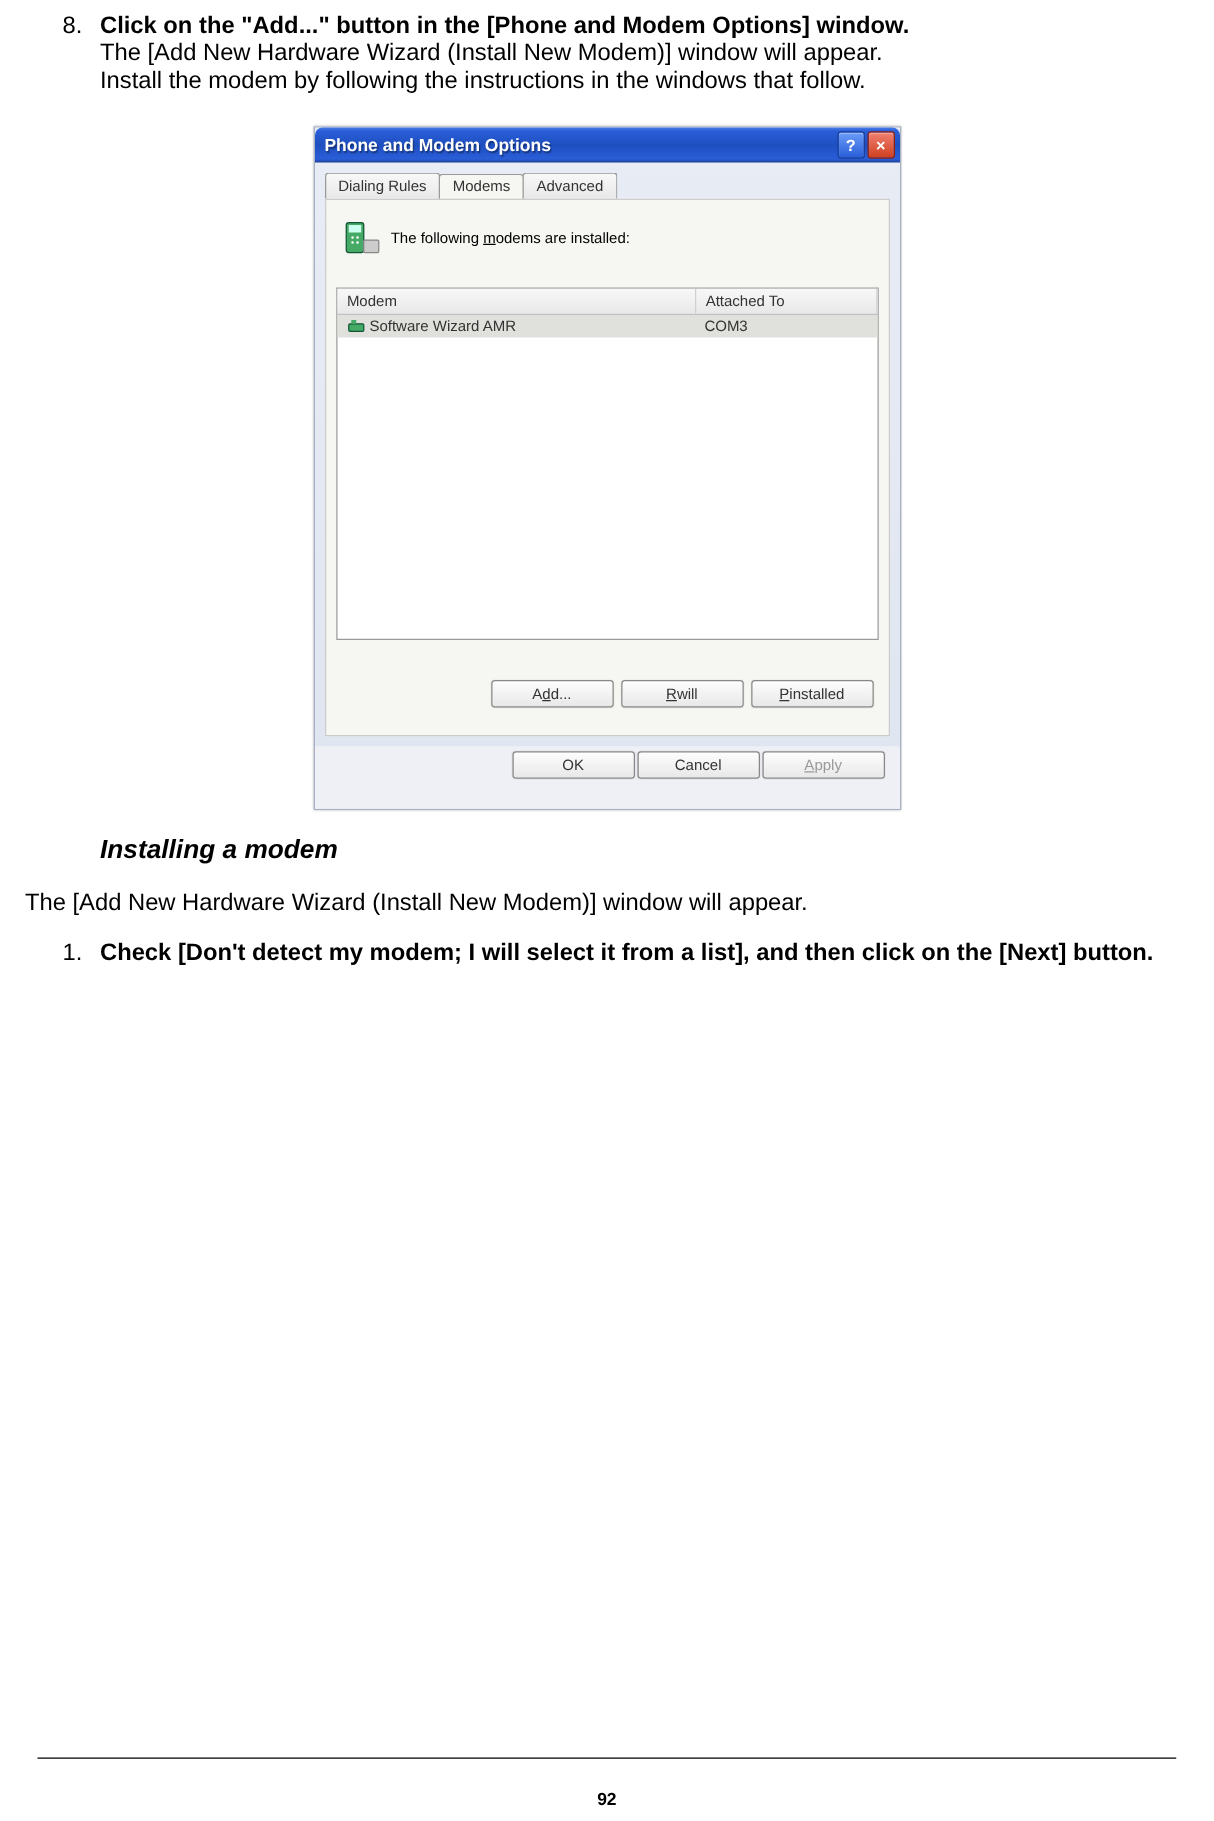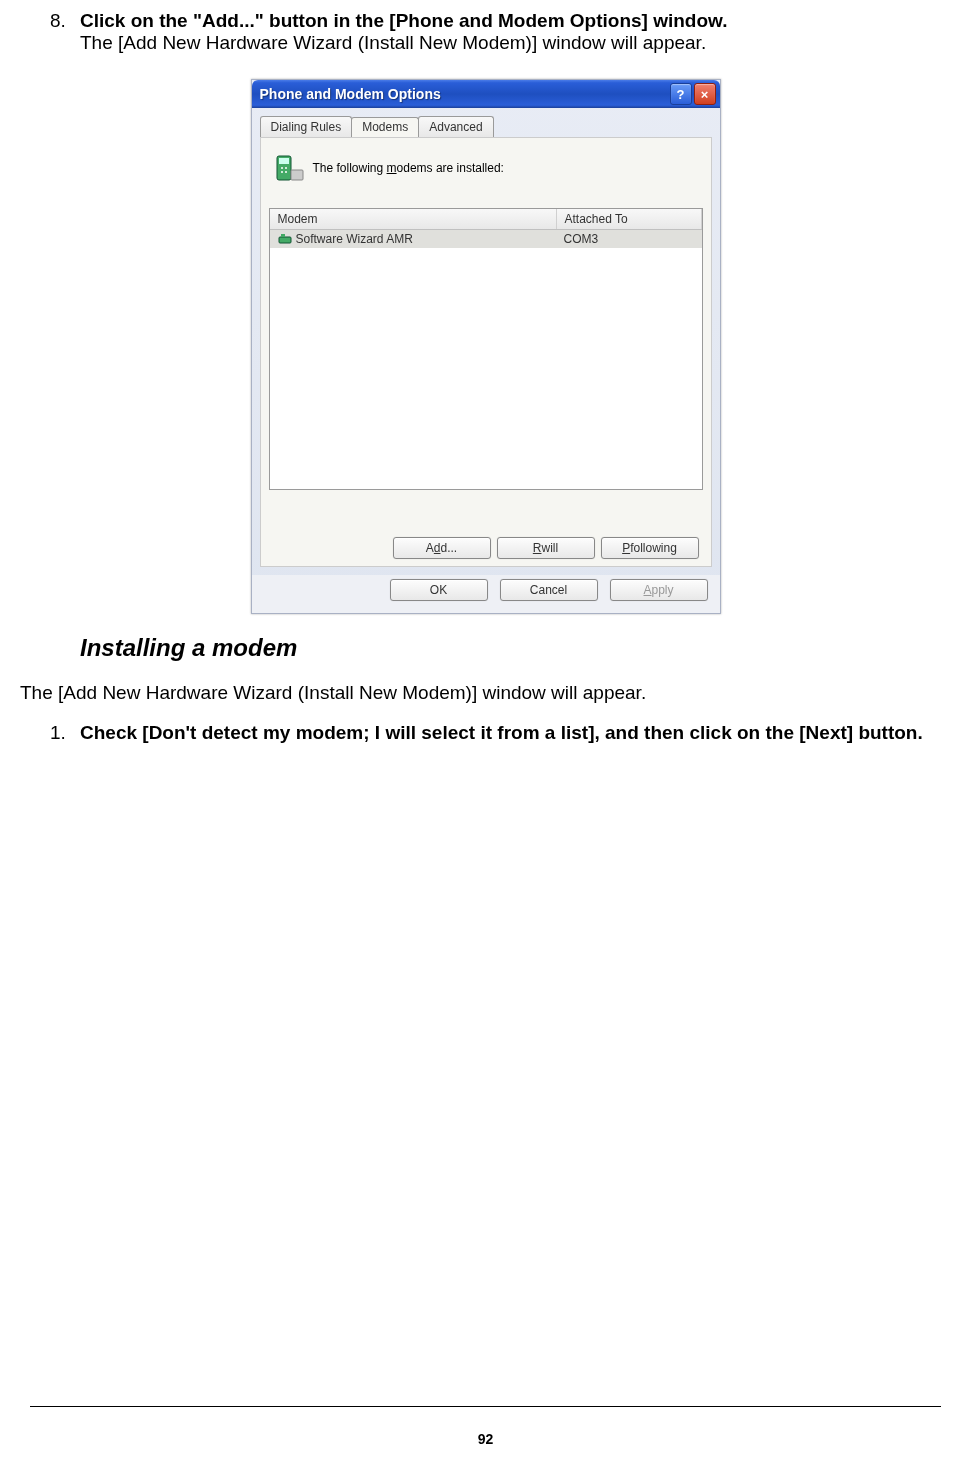--- a/index.html
+++ b/index.html
@@ -133,47 +133,47 @@
   .listrow .cell {
     padding:2px 8px;
     font-size:12px;
     color:#333;
     display:flex;align-items:center;gap:4px;
   }
   .modem-icon{width:14px;height:14px;}
   .action-row {
     position:absolute;
     right:12px;
-    bottom:7px;
+    bottom:22px;
     display:flex;
     gap:6px;
   }
   .xpbtn {
     min-width:76px;
     padding:3px 10px;
     background: linear-gradient(#fdfdfd,#e8e8e8);
     border:1px solid #888;
     border-radius:3px;
     font-size:12px;
     color:#333;
     box-shadow: inset 0 1px 1px #fff, 0 0 1px rgba(0,0,0,.2);
     text-align:center;
   }
   .xpbtn.disabled { color:#999; }
   .dialog-footer {
     display:flex;
     justify-content:flex-end;
-    gap:12px;
-    padding: 4px 12px 12px 12px;
+    gap:2px;
+    padding: 4px 12px 24px 12px;
     background:#eef0f5;
   }
   .subhead {
     font-style: italic;
     font-weight: bold;
-    font-size: 24px;
+    font-size: 21px;
     margin: 20px 0 20px 80px;
   }
   .para {
     margin: 0 20px 18px 20px;
     font-size:19px;
   }
   .step1 {
     margin: 0 20px 0 50px;
     display:flex;
   }
@@ -199,20 +199,21 @@
 </head>
 <body>
 
 <div class="page">
 
   <div class="step8">
     <div class="num">8.</div>
     <div class="txt">
       <span class="bold">Click on the "Add..." button in the [Phone and Modem Options] window.</span><br>
       <span>The [Add New Hardware Wizard (Install New Modem)] window will appear.</span><br>
+      <span>Install the modem by following the instructions in the windows that follow.</span>
     </div>
   </div>
 
   <div class="dialog-wrap">
     <div class="dialog">
       <div class="titlebar">
         <span class="title">Phone and Modem Options</span>
         <div class="winbtn">?</div>
         <div class="winbtn close">×</div>
       </div>
@@ -250,21 +251,21 @@
                   <rect x="3" y="2" width="4" height="3" fill="#4a6"></rect>
                 </svg>
               <span>Software Wizard AMR</span>
             </div>
             <div class="cell col2">COM3</div>
           </div>
         </div>
         <div class="action-row">
           <div class="xpbtn"><span>A</span><span class="u">d</span><span>d...</span></div>
           <div class="xpbtn"><span class="u">R</span><span>will</span></div>
-          <div class="xpbtn"><span class="u">P</span><span>following</span></div>
+          <div class="xpbtn"><span class="u">P</span><span>installed</span></div>
         </div>
       </div>
       <div class="dialog-footer">
         <div class="xpbtn">OK</div>
         <div class="xpbtn">Cancel</div>
         <div class="xpbtn disabled"><span class="u">A</span><span>pply</span></div>
       </div>
     </div>
   </div>
 

